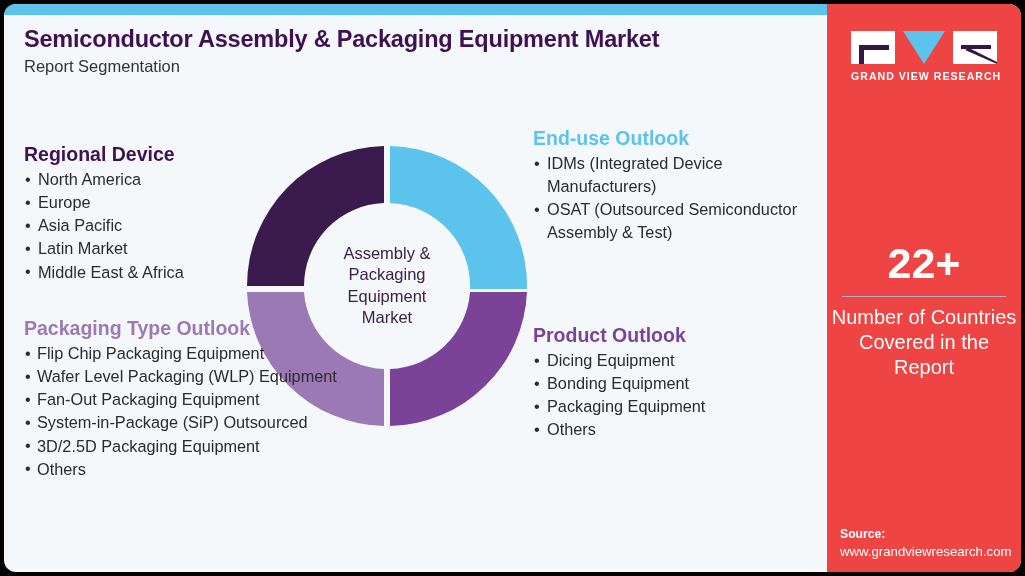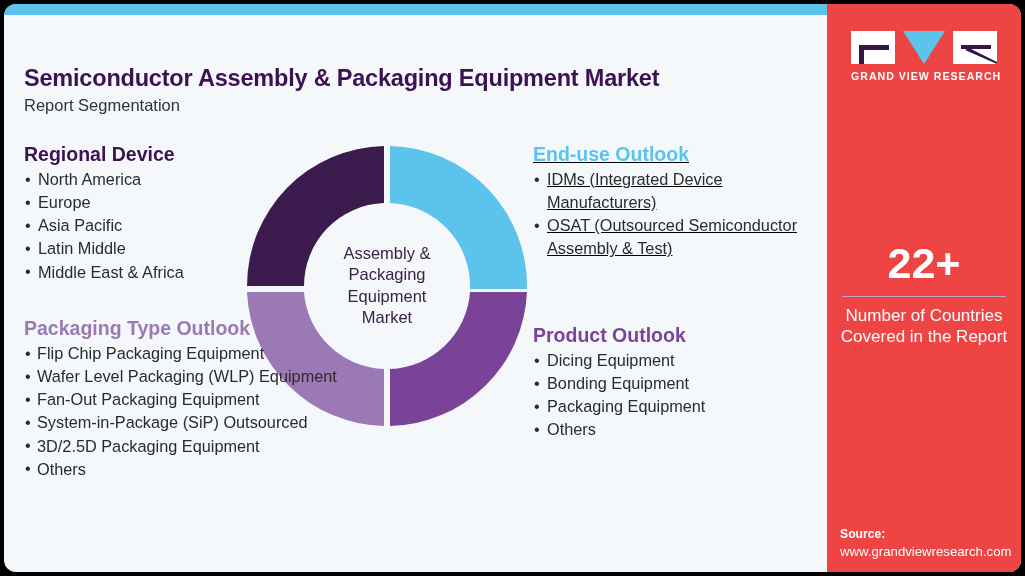--- a/index.html
+++ b/index.html
@@ -48,21 +48,20 @@
     top: 22px;
     width: 790px;
   }
   .title {
     font-size: 23.5px;
     font-weight: bold;
     color: #3d1152;
     letter-spacing: -0.2px;
     line-height: 1.12;
     white-space: nowrap;
-    margin-top: 39px;
   }
   .subtitle {
     margin-top: 5px;
     font-size: 16.5px;
     color: #333333;
     line-height: 1.15;
   }
 
   
   .donut-wrap {
@@ -110,21 +109,21 @@
     font-size: 16.3px;
   }
 
   #regional-outlook { left: 20px; top: 139px; width: 230px; }
   #regional-outlook h2 { color: #3d1152; }
 
   #packaging-outlook { left: 20px; top: 313px; width: 330px; }
   #packaging-outlook h2 { color: #9b79b5; }
   #packaging-outlook li { padding-left: 13px; }
 
-  #enduse-outlook { left: 529px; top: 139px; width: 300px; text-decoration: underline; }
+  #enduse-outlook { left: 529px; top: 123px; width: 300px; }
   #enduse-outlook h2 { color: #5bc3ec; }
 
   #product-outlook { left: 529px; top: 320px; width: 290px; }
   #product-outlook h2 { color: #7b4397; }
 
   
   .side-panel {
     position: absolute;
     right: 0;
     top: 0;
@@ -165,21 +164,21 @@
     line-height: 1;
     color: #ffffff;
   }
   .stat-divider {
     width: 164px;
     height: 1px;
     background: #b9a9c4;
     margin: 11px auto 8px auto;
   }
   .stat-label {
-    font-size: 17px;
+    font-size: 20px;
     line-height: 1.26;
     color: #ffffff;
   }
 
   .source {
     position: absolute;
     left: 13px;
     bottom: 12px;
     width: 180px;
     margin-top: 44px;
@@ -228,21 +227,21 @@
         <div>Market</div>
       </div>
     </div>
 
     <div class="block" id="regional-outlook">
       <h2>Regional Device</h2>
       <ul>
         <li>North America</li>
         <li>Europe</li>
         <li>Asia Pacific</li>
-        <li>Latin Middle</li>
+        <li>Latin Market</li>
         <li>Middle East &amp; Africa</li>
       </ul>
     </div>
 
     <div class="block" id="packaging-outlook">
       <h2>Packaging Type Outlook</h2>
       <ul>
         <li>Flip Chip Packaging Equipment</li>
         <li>Wafer Level Packaging (WLP) Equipment</li>
         <li>Fan-Out Packaging Equipment</li>

